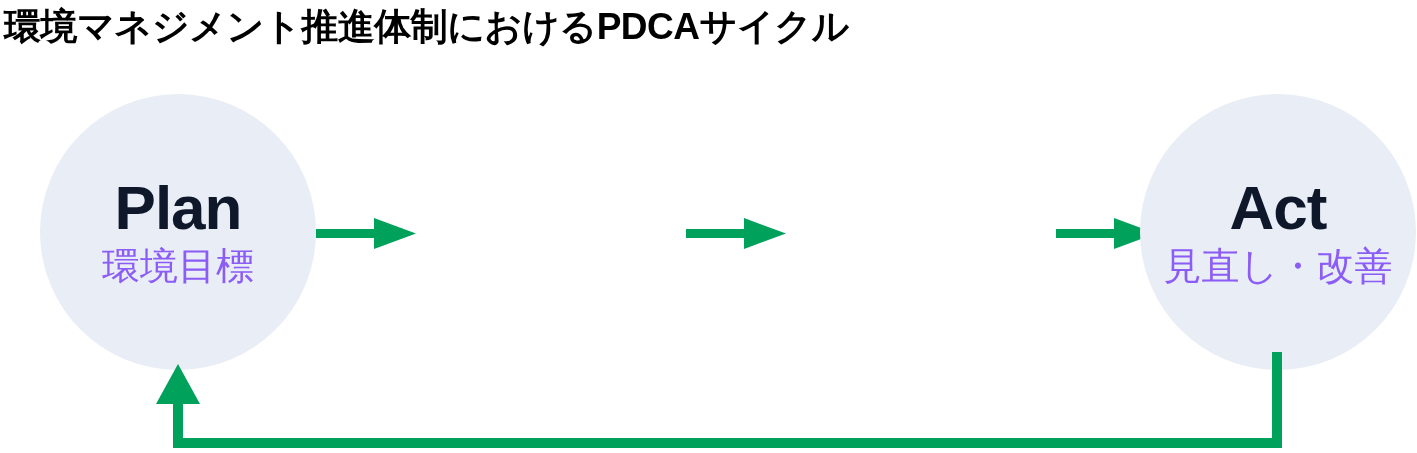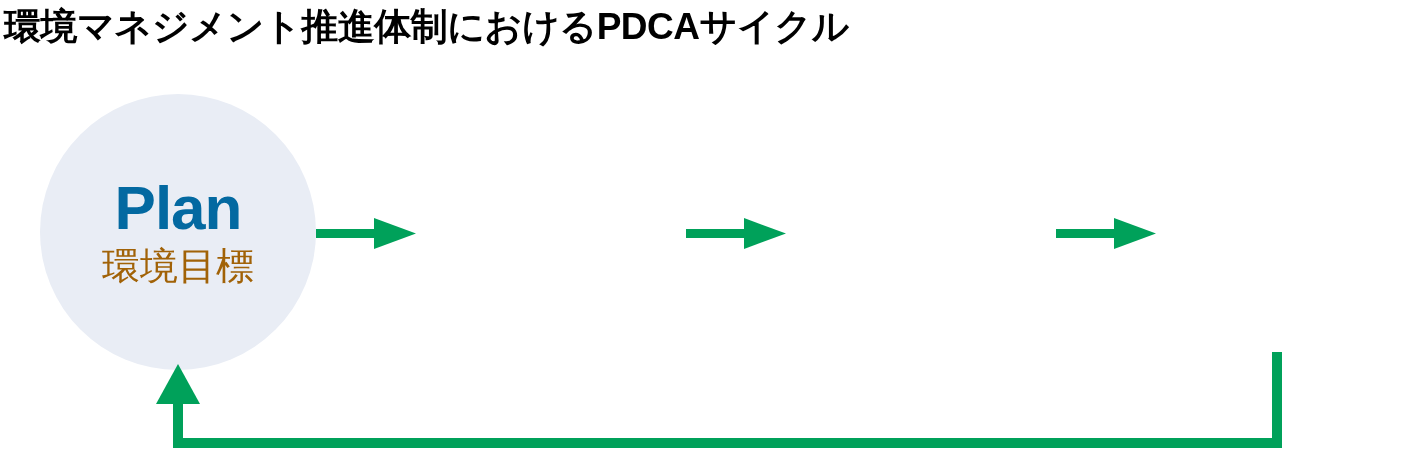--- a/index.html
+++ b/index.html
@@ -48,29 +48,29 @@
   .node-inner {
     position: absolute;
     left: -40px;
     right: -40px;
     top: 50%;
     transform: translateY(-50%);
     text-align: center;
   }
   .node-en {
     display: block;
-    color: #0369a1;
+    color: #0f172a;
     font-weight: bold;
     font-size: 62px;
     line-height: 66px;
     letter-spacing: -1px;
   }
   .node-jp {
     display: block;
-    color: #a16207;
+    color: #8b5cf6;
     font-size: 38px;
     line-height: 46px;
     margin-top: 2px;
     white-space: nowrap;
   }
   .arrow {
     position: absolute;
     top: 216px;
     height: 34px;
   }
@@ -110,20 +110,26 @@
     </div>
 
 
     <div class="arrow" style="left:1056px;">
       <svg width="100" height="34" viewBox="0 0 100 34">
         <rect x="0" y="13" width="62" height="9" fill="#00a15a"></rect>
         <polygon points="58,2 100,17.5 58,33" fill="#00a15a"></polygon>
       </svg>
     </div>
 
+    <div class="node" style="left:1140px;">
+      <div class="node-inner">
+        <span class="node-en">Act</span>
+        <span class="node-jp">見直し・改善</span>
+      </div>
+    </div>
 
     <div class="loop">
       <svg width="1417" height="453" viewBox="0 0 1417 453">
         <path d="M1277,352 L1277,443 L178,443 L178,394" fill="none" stroke="#00a15a" stroke-width="10" stroke-linecap="butt" stroke-linejoin="miter"></path>
         <polygon points="178,364 200,404 156,404" fill="#00a15a"></polygon>
       </svg>
     </div>
 
   </div>
 </div>

